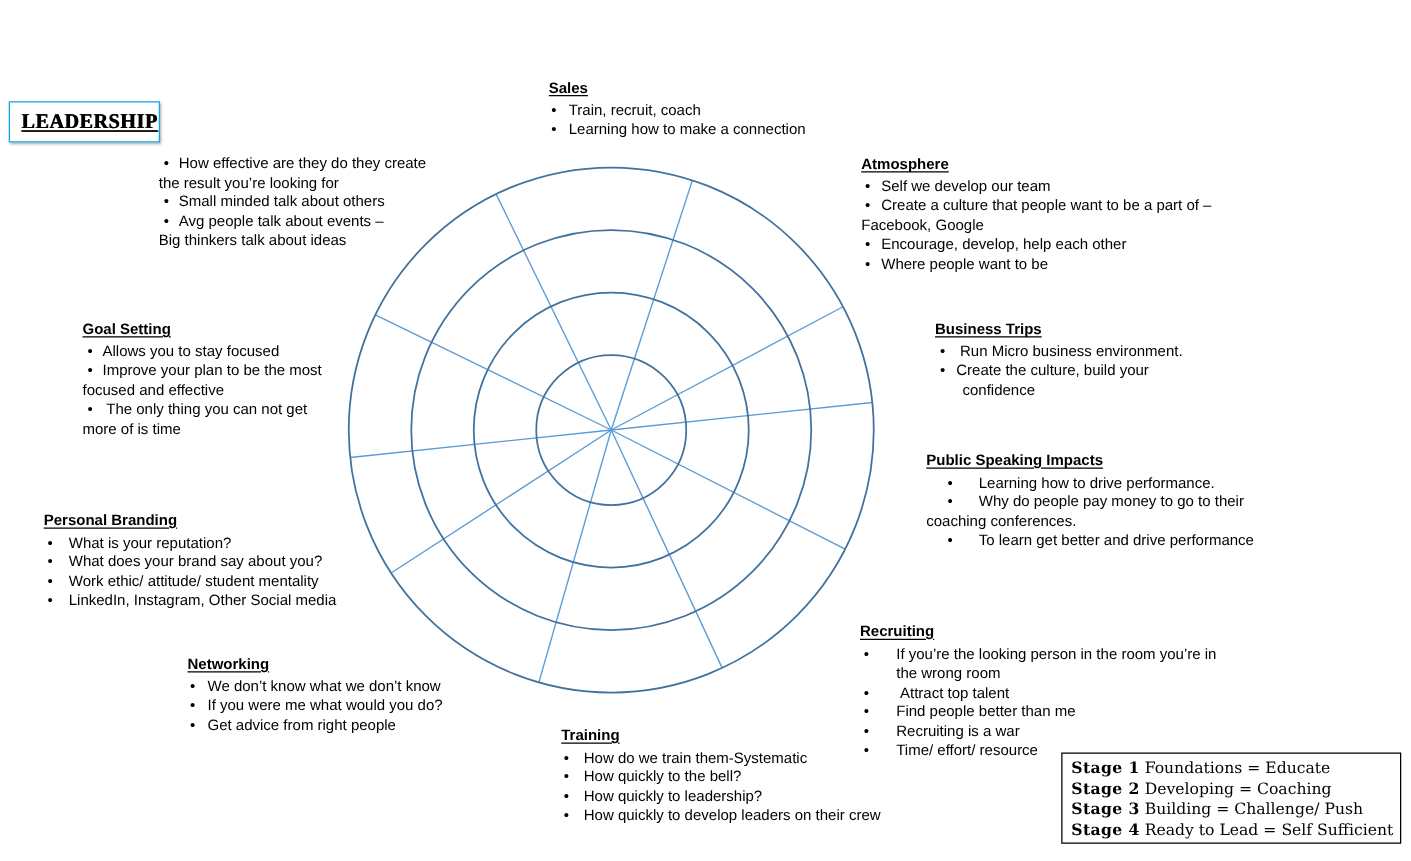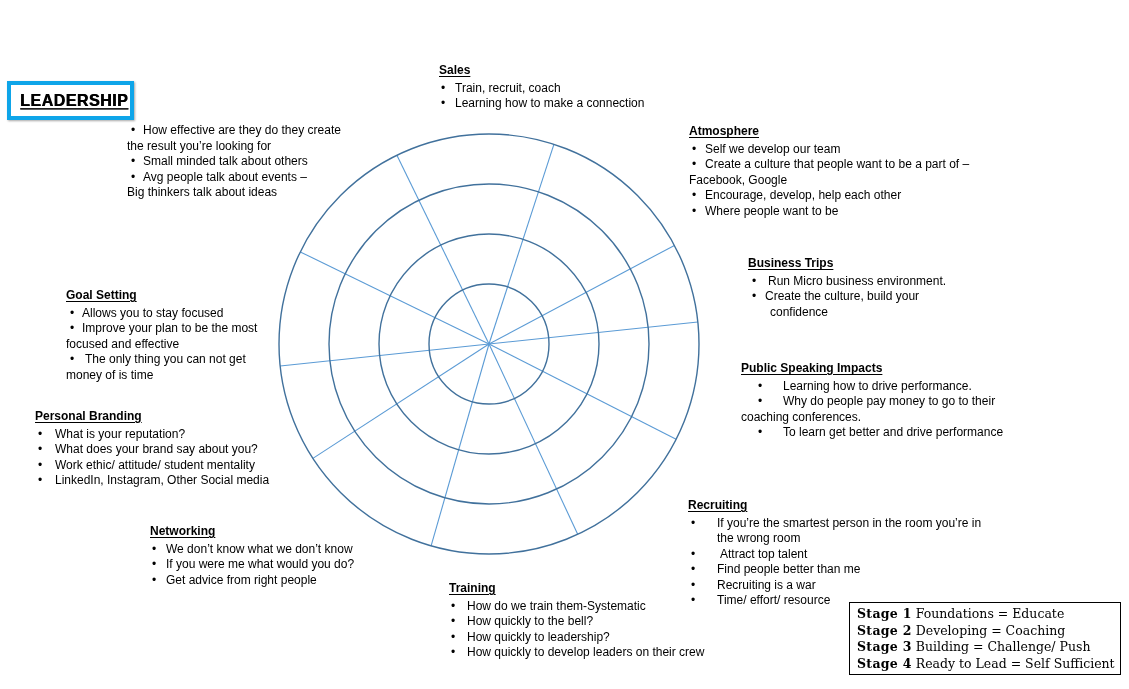--- a/index.html
+++ b/index.html
@@ -8,22 +8,22 @@
     font-family:"Liberation Sans",sans-serif;color:#000;
   }
   #wheel-svg{position:absolute;left:0;top:0;}
   .section{position:absolute;font-size:12px;line-height:15.5px;}
   .sec-heading{font-weight:bold;text-decoration:underline;text-underline-offset:2px;margin-bottom:2px;white-space:nowrap;}
   .sec-line{position:relative;white-space:nowrap;}
   .sec-line .dot{position:absolute;top:0;}
   .sec-line .txt{display:inline-block;}
   #leadership-box{
     position:absolute;left:7px;top:81px;width:119px;height:31px;
-    border:4px solid #0ea5e9;box-shadow:1px 1px 2px rgba(0,0,0,0.35);
-    display:flex;align-items:center;background:#fff;
+    border:1px solid #0ea5e9;box-shadow:1px 1px 2px rgba(0,0,0,0.35);
+    display:flex;align-items:center;background:#fff;font-family:Liberation Serif, serif;
   }
   #leadership-title{
     font-weight:900;font-size:16px;letter-spacing:0.5px;margin-left:9px;
     text-decoration:underline;text-underline-offset:2px;
     transform:scaleY(1.05);text-shadow:0.6px 0 0 #000;white-space:nowrap;
   }
   #stage-box{
     position:absolute;left:849px;top:602px;width:272px;height:73px;
     border:1.5px solid #000;background:#fff;box-sizing:border-box;
     font-family:"DejaVu Serif",serif;font-size:12.5px;line-height:16.5px;
@@ -72,27 +72,27 @@
         <div class="sec-line"><span class="txt" style="padding-left: 0px;">Big thinkers talk about ideas</span></div>
       </div>
       <div class="section" style="left: 689px; top: 124px; width: 300px;">
         <div class="sec-heading" style="margin-left: 0px;">Atmosphere</div>
         <div class="sec-line"><span class="dot" style="left: 3px;">•</span><span class="txt" style="padding-left: 16px;">Self we develop our team</span></div>
         <div class="sec-line"><span class="dot" style="left: 3px;">•</span><span class="txt" style="padding-left: 16px;">Create a culture that people want to be a part of –</span></div>
         <div class="sec-line"><span class="txt" style="padding-left: 0px;">Facebook, Google</span></div>
         <div class="sec-line"><span class="dot" style="left: 3px;">•</span><span class="txt" style="padding-left: 16px;">Encourage, develop, help each other</span></div>
         <div class="sec-line"><span class="dot" style="left: 3px;">•</span><span class="txt" style="padding-left: 16px;">Where people want to be</span></div>
       </div>
-      <div class="section" style="left: 66px; top: 256px; width: 210px; margin-top: 32px;">
+      <div class="section" style="left: 66px; top: 256px; width: 210px;">
         <div class="sec-heading" style="margin-left: 0px;">Goal Setting</div>
         <div class="sec-line"><span class="dot" style="left: 4px;">•</span><span class="txt" style="padding-left: 16px;">Allows you to stay focused</span></div>
         <div class="sec-line"><span class="dot" style="left: 4px;">•</span><span class="txt" style="padding-left: 16px;">Improve your plan to be the most</span></div>
         <div class="sec-line"><span class="txt" style="padding-left: 0px;">focused and effective</span></div>
         <div class="sec-line"><span class="dot" style="left: 4px;">•</span><span class="txt" style="padding-left: 19px;">The only thing you can not get</span></div>
-        <div class="sec-line"><span class="txt" style="padding-left: 0px;">money of is time</span></div>
+        <div class="sec-line"><span class="txt" style="padding-left: 0px;">more of is time</span></div>
       </div>
       <div class="section" style="left: 748px; top: 256px; width: 200px;">
         <div class="sec-heading" style="margin-left: 0px;">Business Trips</div>
         <div class="sec-line"><span class="dot" style="left: 4px;">•</span><span class="txt" style="padding-left: 20px;">Run Micro business environment.</span></div>
         <div class="sec-line"><span class="dot" style="left: 4px;">•</span><span class="txt" style="padding-left: 17px;">Create the culture,  build your</span></div>
         <div class="sec-line"><span class="txt" style="padding-left: 22px;">confidence</span></div>
       </div>
       <div class="section" style="left: 741px; top: 361px; width: 280px;">
         <div class="sec-heading" style="">Public Speaking Impacts</div>
         <div class="sec-line"><span class="dot" style="left: 17px;">•</span><span class="txt" style="padding-left: 42px;">Learning how to drive performance.</span></div>
@@ -102,21 +102,21 @@
       </div>
       <div class="section" style="left: 35px; top: 409px; width: 240px;">
         <div class="sec-heading" style="margin-left: 0px;">Personal Branding</div>
         <div class="sec-line"><span class="dot" style="left: 3px;">•</span><span class="txt" style="padding-left: 20px;">What is your reputation?</span></div>
         <div class="sec-line"><span class="dot" style="left: 3px;">•</span><span class="txt" style="padding-left: 20px;">What does your brand say about you?</span></div>
         <div class="sec-line"><span class="dot" style="left: 3px;">•</span><span class="txt" style="padding-left: 20px;">Work ethic/ attitude/ student mentality</span></div>
         <div class="sec-line"><span class="dot" style="left: 3px;">•</span><span class="txt" style="padding-left: 20px;">LinkedIn, Instagram, Other Social media</span></div>
       </div>
       <div class="section" style="left: 688px; top: 498px; width: 310px;">
         <div class="sec-heading" style="margin-left: 0px;">Recruiting</div>
-        <div class="sec-line"><span class="dot" style="left: 3px;">•</span><span class="txt" style="padding-left: 29px;">If you’re the smartest person in the room you’re in</span></div>
+        <div class="sec-line"><span class="dot" style="left: 3px;">•</span><span class="txt" style="padding-left: 29px;">If you’re the looking person in the room you’re in</span></div>
         <div class="sec-line"><span class="txt" style="padding-left: 29px;">the wrong room</span></div>
         <div class="sec-line"><span class="dot" style="left: 3px;">•</span><span class="txt" style="padding-left: 32px;">Attract top talent</span></div>
         <div class="sec-line"><span class="dot" style="left: 3px;">•</span><span class="txt" style="padding-left: 29px;">Find people better than me</span></div>
         <div class="sec-line"><span class="dot" style="left: 3px;">•</span><span class="txt" style="padding-left: 29px;">Recruiting is a war</span></div>
         <div class="sec-line"><span class="dot" style="left: 3px;">•</span><span class="txt" style="padding-left: 29px;">Time/ effort/ resource</span></div>
       </div>
       <div class="section" style="left: 150px; top: 524px; width: 220px;">
         <div class="sec-heading" style="margin-left: 0px;">Networking</div>
         <div class="sec-line"><span class="dot" style="left: 2px;">•</span><span class="txt" style="padding-left: 16px;">We don’t know what we don’t know</span></div>
         <div class="sec-line"><span class="dot" style="left: 2px;">•</span><span class="txt" style="padding-left: 16px;">If you were me what would you do?</span></div>

